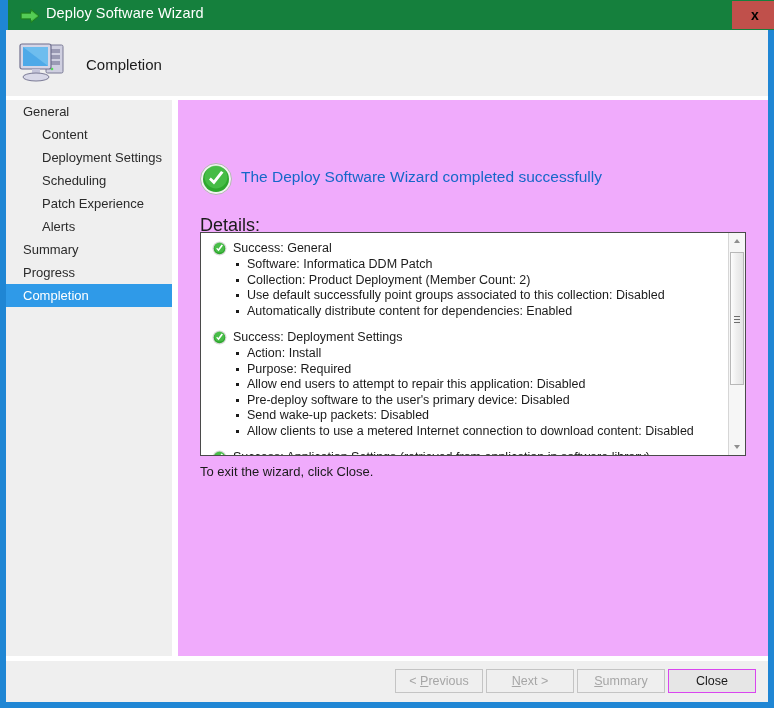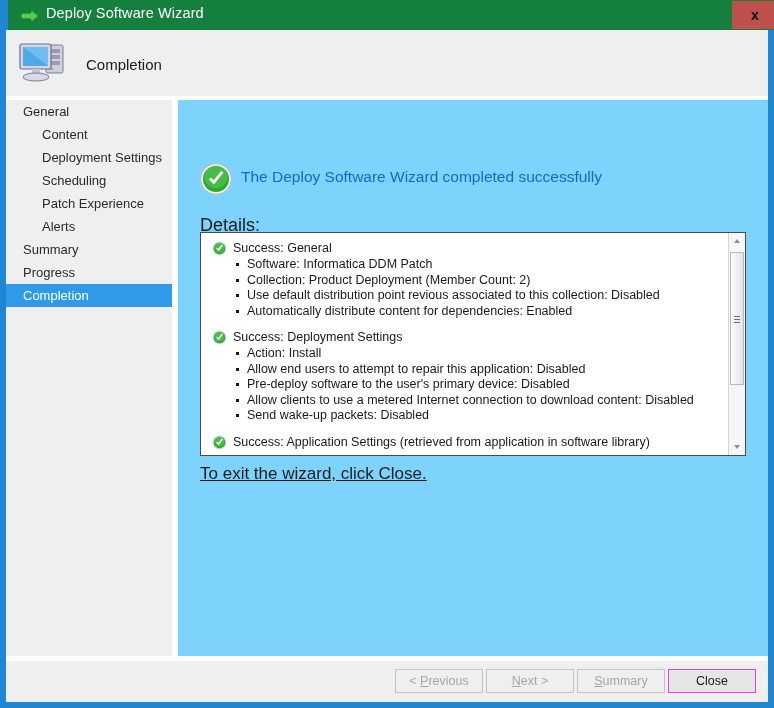--- a/index.html
+++ b/index.html
@@ -120,21 +120,21 @@
     left: 0; top: 66px;
     width: 762px; height: 4px;
     background: #ffffff;
   }
 
   
   #content {
     position: absolute;
     left: 172px; top: 70px;
     width: 590px; height: 556px;
-    background: #7dd3fc;
+    background: #f0abfc;
   }
   #result-icon {
     position: absolute;
     left: 21px; top: 62px;
     width: 34px; height: 34px;
   }
   #result-heading {
     position: absolute;
     left: 63px; top: 68px;
     font-size: 15.5px;
@@ -243,23 +243,22 @@
     position: absolute;
     left: 3px;
     width: 6px; height: 1px;
     background: #6d6d6d;
   }
 
   
   #exit-text {
     position: absolute;
     left: 22px; top: 364px;
-    font-size: 17px;
-    color: #1b1b1b;
-    text-decoration: underline;
+    font-size: 13px;
+    color: #1b1b1b;
   }
 
   
   #footer-divider {
     position: absolute;
     left: 0; top: 626px;
     width: 762px; height: 5px;
     background: #ffffff;
   }
   #footer {
@@ -356,37 +355,38 @@
             <div class="sec">
               <div class="sec-head"><svg class="mini-ok" viewBox="0 0 15 15">
                   <circle cx="7.5" cy="7.5" r="7" fill="#d9d9d9"></circle>
                   <circle cx="7.5" cy="7.5" r="5.8" fill="#2ea82e"></circle>
                   <circle cx="7.5" cy="6.6" r="5" fill="#5fce5f" opacity="0.55"></circle>
                   <path d="M4.2 7.7 L6.6 10.2 L11 4.4 L9.6 3.4 L6.3 8.1 L5.1 6.8 Z" fill="#ffffff"></path>
                 </svg><span>Success: General</span></div>
               <ul>
                 <li>Software: Informatica DDM Patch</li>
                 <li>Collection: Product Deployment (Member Count: 2)</li>
-                <li>Use default distribution point revious associated to this collection: Disabled</li>
+                <li>Use default successfully point groups associated to this collection: Disabled</li>
                 <li>Automatically distribute content for dependencies: Enabled</li>
               </ul>
             </div>
             <div class="sec">
               <div class="sec-head"><svg class="mini-ok" viewBox="0 0 15 15">
                   <circle cx="7.5" cy="7.5" r="7" fill="#d9d9d9"></circle>
                   <circle cx="7.5" cy="7.5" r="5.8" fill="#2ea82e"></circle>
                   <circle cx="7.5" cy="6.6" r="5" fill="#5fce5f" opacity="0.55"></circle>
                   <path d="M4.2 7.7 L6.6 10.2 L11 4.4 L9.6 3.4 L6.3 8.1 L5.1 6.8 Z" fill="#ffffff"></path>
                 </svg><span>Success: Deployment Settings</span></div>
               <ul>
                 <li>Action: Install</li>
+                <li>Purpose: Required</li>
                 <li>Allow end users to attempt to repair this application: Disabled</li>
                 <li>Pre-deploy software to the user's primary device: Disabled</li>
+                <li>Send wake-up packets: Disabled</li>
                 <li>Allow clients to use a metered Internet connection to download content: Disabled</li>
-                <li>Send wake-up packets: Disabled</li>
               </ul>
             </div>
             <div class="sec">
               <div class="sec-head"><svg class="mini-ok" viewBox="0 0 15 15">
                   <circle cx="7.5" cy="7.5" r="7" fill="#d9d9d9"></circle>
                   <circle cx="7.5" cy="7.5" r="5.8" fill="#2ea82e"></circle>
                   <circle cx="7.5" cy="6.6" r="5" fill="#5fce5f" opacity="0.55"></circle>
                   <path d="M4.2 7.7 L6.6 10.2 L11 4.4 L9.6 3.4 L6.3 8.1 L5.1 6.8 Z" fill="#ffffff"></path>
                 </svg><span>Success: Application Settings (retrieved from application in software library)</span></div>
             </div>

